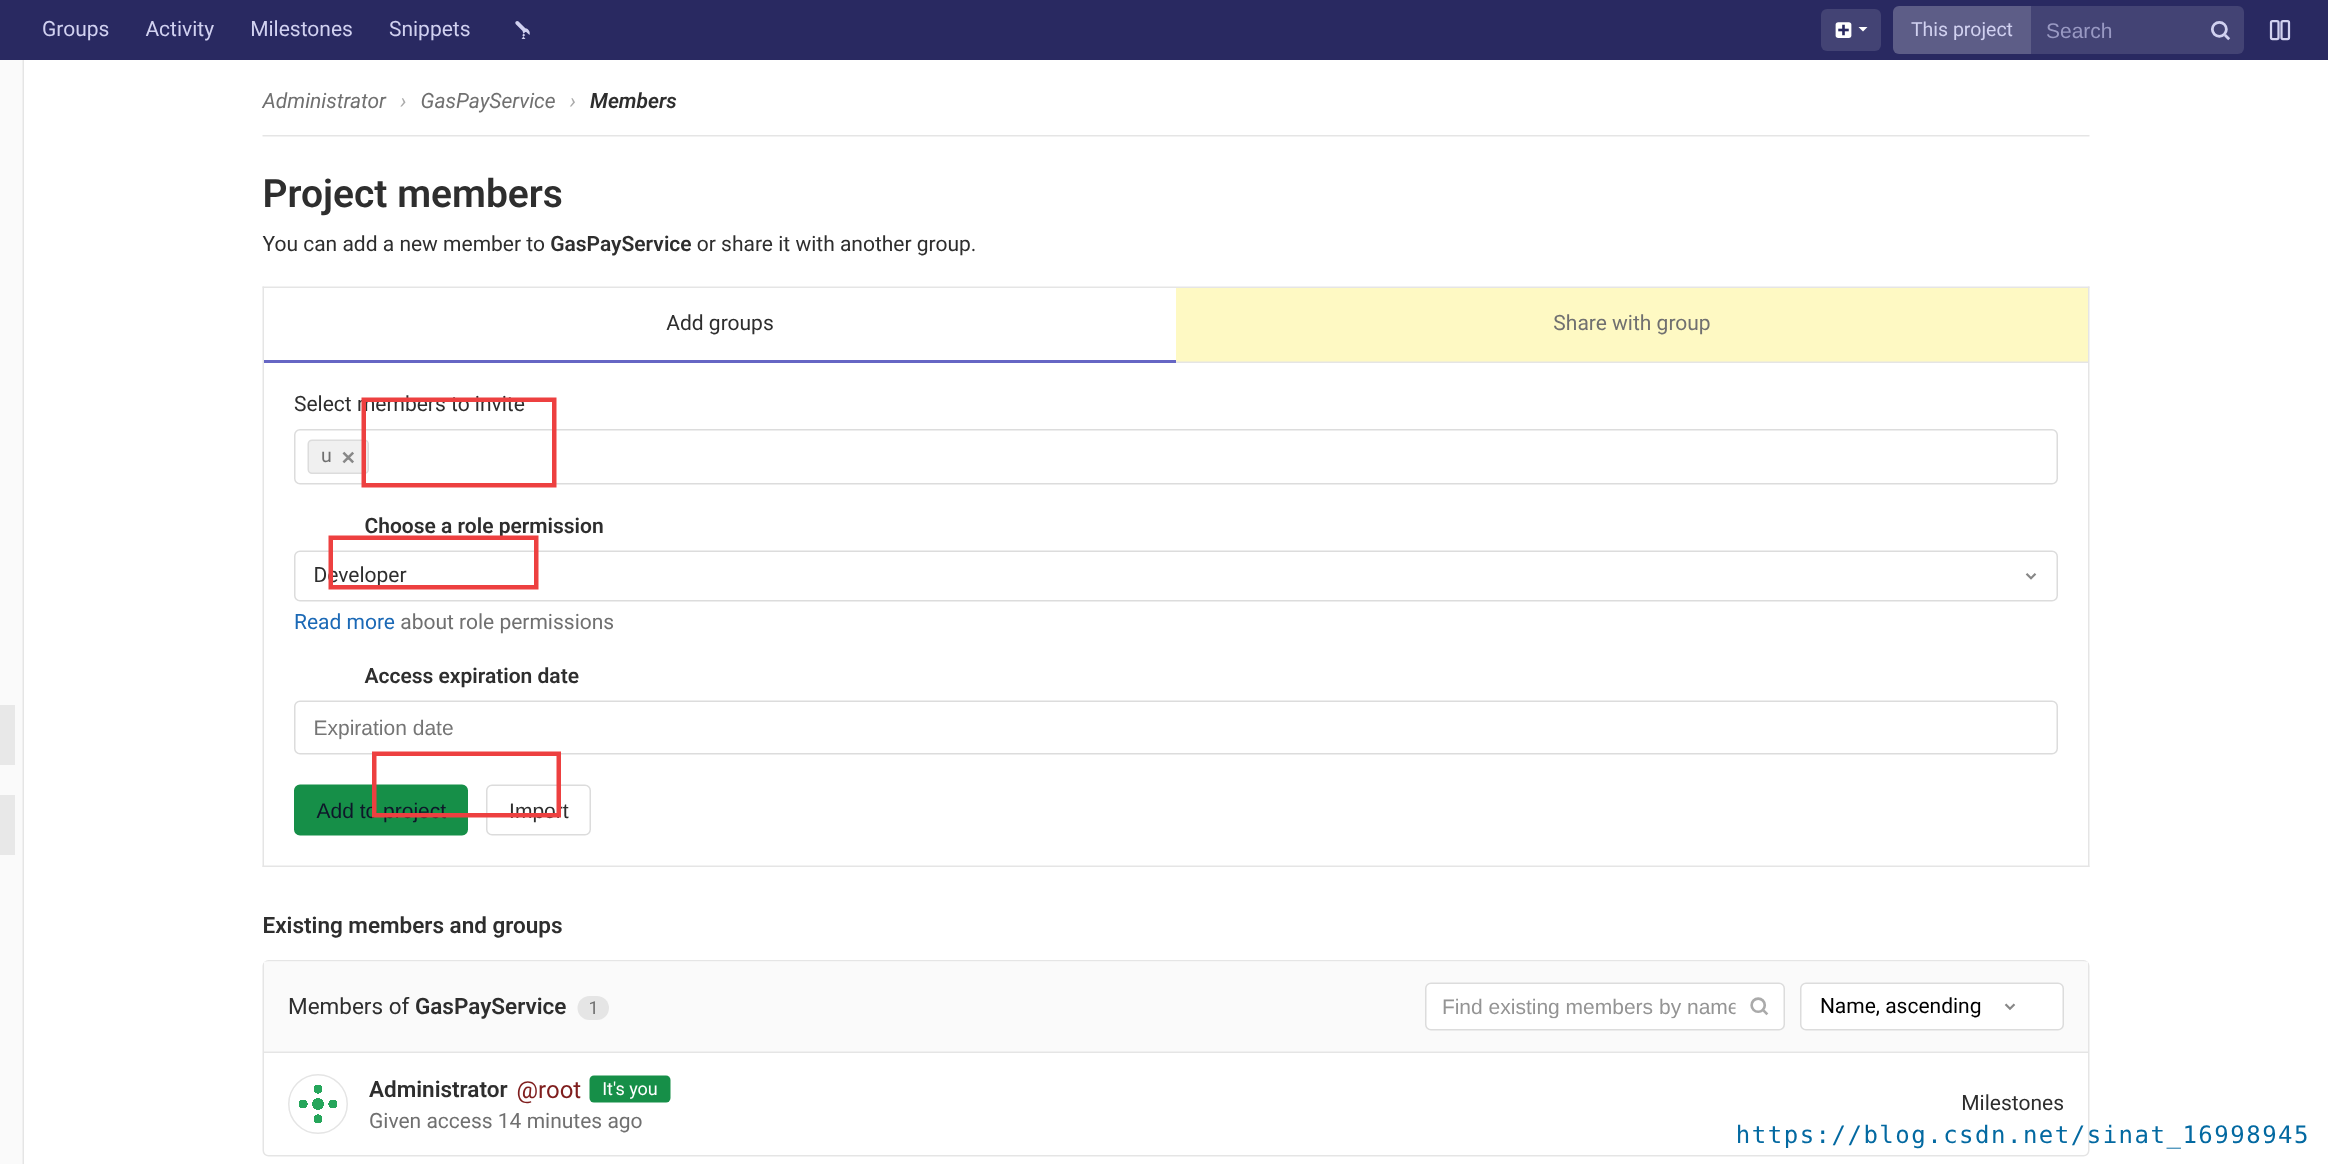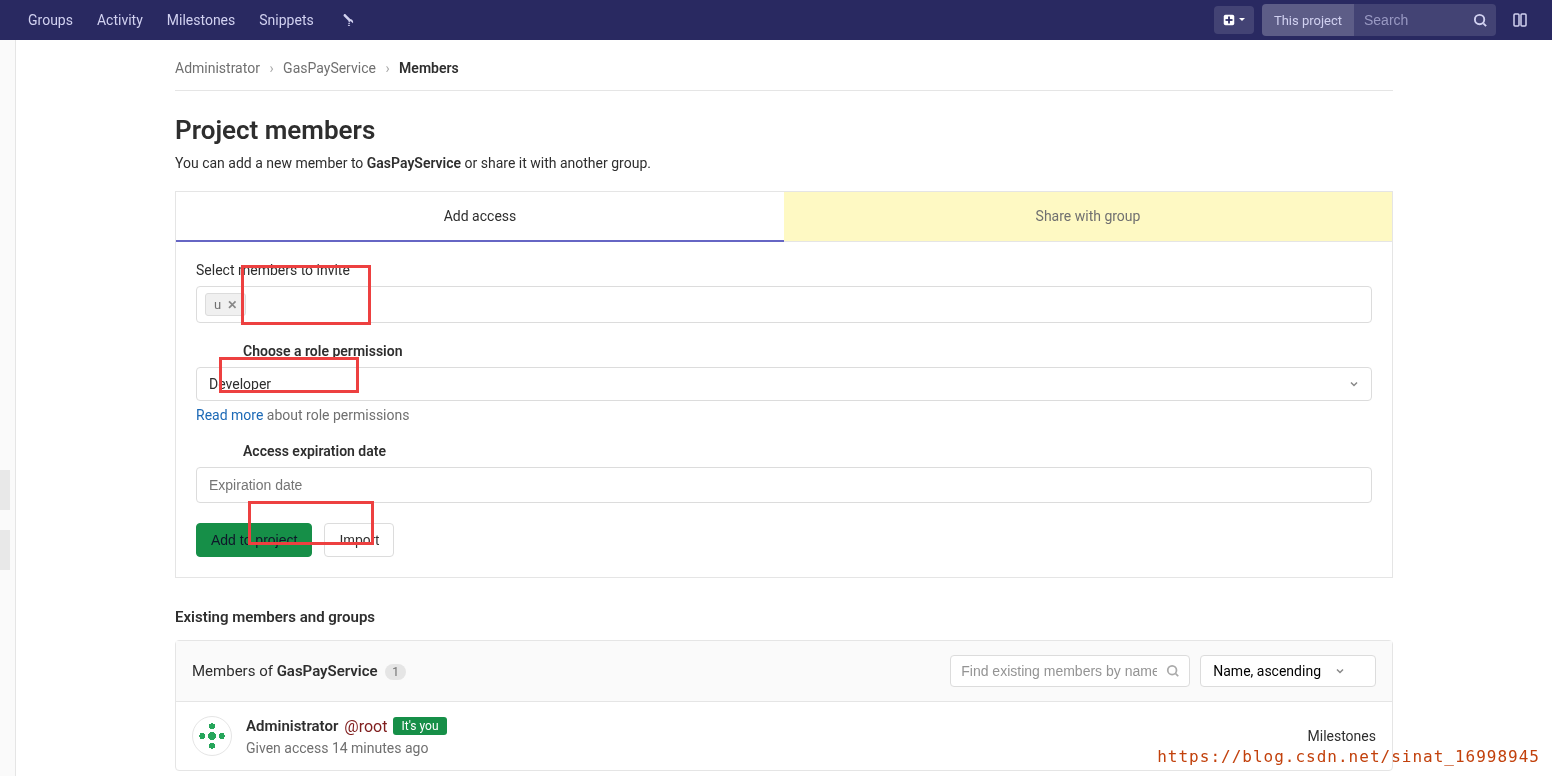--- a/index.html
+++ b/index.html
@@ -18,21 +18,21 @@
     .search-icon-btn { width: 32px; height: 32px; display: flex; align-items: center; justify-content: center; color: #d1d1f0; }
     .header-todo { color: #d1d1f0; padding: 0 8px; display: flex; align-items: center; }
     
     .sidebar { position: fixed; left: 0; top: 40px; width: 16px; height: calc(100vh - 40px); background: #fafafa; border-right: 1px solid #e5e5e5; }
     .sidebar-block1 { position: absolute; top: 430px; width: 10px; height: 40px; background: #e8e8e8; }
     .sidebar-block2 { position: absolute; top: 490px; width: 10px; height: 40px; background: #e8e8e8; }
     
     .main { margin-left: 16px; padding: 0 0 40px 0; }
     .container { max-width: 1250px; margin: 0 auto; padding: 0 16px; }
     
-    .breadcrumb { padding: 20px 0 14px; border-bottom: 1px solid #e5e5e5; font-size: 14px; color: #707070; }
+    .breadcrumb { padding: 20px 0 14px; border-bottom: 1px solid #e5e5e5; font-size: 14px; color: #707070; font-style: italic; }
     .breadcrumb a { color: #707070; text-decoration: none; }
     .breadcrumb .sep { margin: 0 6px; color: #aaa; }
     .breadcrumb .current { color: #2e2e2e; font-weight: 600; }
     
     .page-title { font-size: 26px; font-weight: 600; margin: 24px 0 10px; color: #2e2e2e; }
     .page-subtitle { font-size: 14px; color: #2e2e2e; margin-bottom: 20px; }
     .page-subtitle strong { font-weight: 600; }
     
     .tabs { display: flex; border: 1px solid #e5e5e5; border-bottom: none; margin-bottom: 0; }
     .tab { flex: 1; text-align: center; padding: 16px; background: #fef9c3; border-bottom: 1px solid #e5e5e5; cursor: pointer; color: #707070; }
@@ -92,21 +92,21 @@
     .member-handle { color: #7f1d1d; font-size: 16px; }
     .its-you-badge { background: #168f48; color: #fff; font-size: 12px; padding: 2px 8px; border-radius: 3px; }
     .member-meta { color: #707070; font-size: 14px; }
     .member-role { margin-left: auto; color: #2e2e2e; font-size: 14px; }
     
     .red-box { border: 3px solid #ed4040; position: absolute; pointer-events: none; }
     .rb1 { top: 265px; left: 241px; width: 130px; height: 60px; }
     .rb2 { top: 357px; left: 219px; width: 140px; height: 36px; }
     .rb3 { top: 501px; left: 248px; width: 126px; height: 44px; }
     
-    .watermark { position: fixed; right: 12px; bottom: 10px; color: #c2410c; font-family: monospace; font-size: 16px; letter-spacing: 1px; pointer-events: none; }
+    .watermark { position: fixed; right: 12px; bottom: 10px; color: #0369a1; font-family: monospace; font-size: 16px; letter-spacing: 1px; pointer-events: none; }
     
     svg { display: block; }
   </style>
 </head>
 <body>
 
 <div class="header">
   <div class="header-nav">
     <div class="header-nav-item">Groups</div>
     <div class="header-nav-item">Activity</div>
@@ -162,21 +162,21 @@
       <span class="sep">›</span>
       <span class="current">Members</span>
     </div>
 
     <h1 class="page-title">Project members</h1>
     <p class="page-subtitle">
       <span>You can add a new member to </span><strong>GasPayService</strong><span> or share it with another group.</span>
     </p>
 
     <div class="tabs">
-      <div class="tab active">Add access</div>
+      <div class="tab active">Add groups</div>
       <div class="tab">Share with group</div>
     </div>
 
     <div class="panel" style="position:relative;">
       <div class="member-select-wrap">
         <label class="form-label">Select members to invite</label>
         <div class="member-select">
           <span class="member-chip">
             <span>    u</span>
             <span class="chip-x">✕</span>

